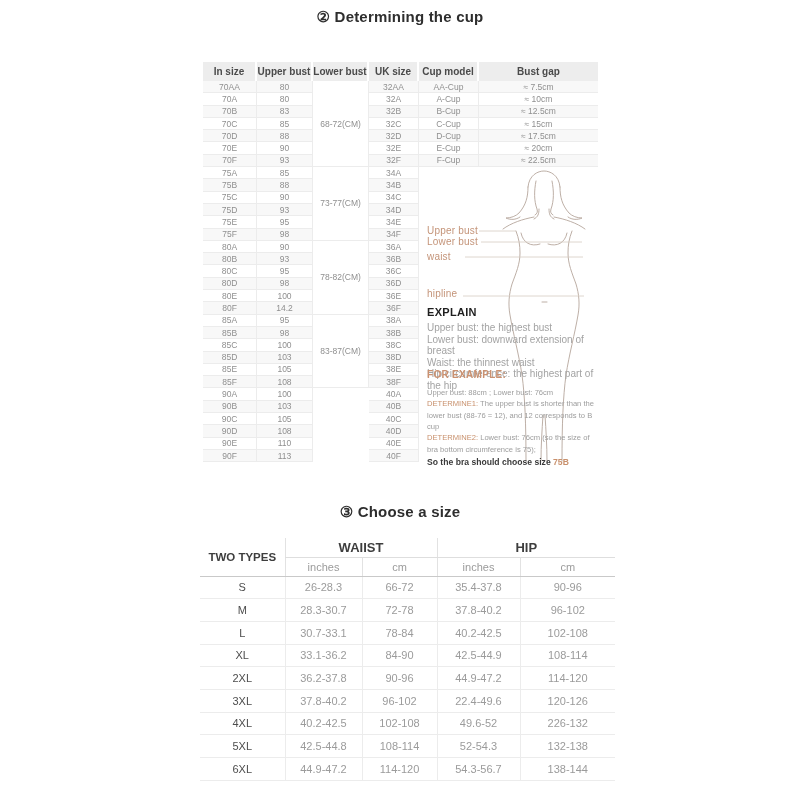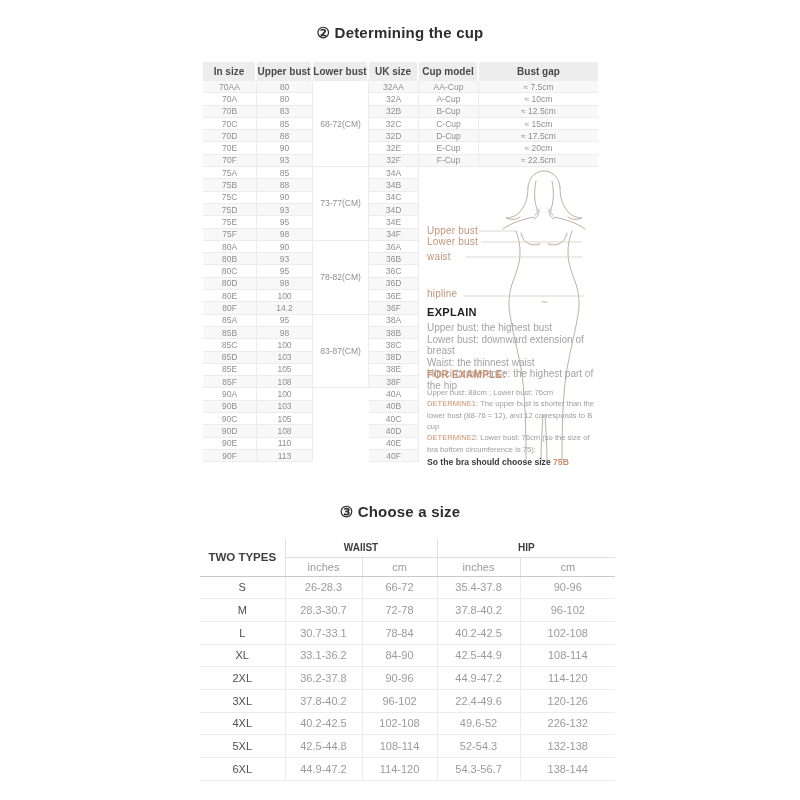--- a/index.html
+++ b/index.html
@@ -2,21 +2,21 @@
 <html><head>
 <meta charset="utf-8">
 <style>
   * { margin:0; padding:0; box-sizing:border-box; }
   html,body { width:800px; height:800px; background:#ffffff;
     font-family:"Liberation Sans", sans-serif; }
   .page { position:relative; width:800px; height:800px; overflow:hidden; }
 
   .sec-title { position:absolute; left:0; width:800px; text-align:center;
     font-size:15px; font-weight:700; color:#2e2e2e; letter-spacing:.2px; }
-  #cup-title  { top:24px; }
+  #cup-title  { top:8px; }
   #size-title { top:503px; }
 
   
   #cup-grid { position:absolute; left:203px; top:62px; display:grid;
     grid-template-columns:54px 56px 56px 50px 60px 119px;
     grid-template-rows:19px repeat(31,12.3px); }
   .hcell { background:#ededed; color:#4a4a4a; font-weight:600; font-size:10px;
     display:flex; align-items:center; justify-content:center;
     border-right:2px solid #fff; white-space:nowrap; }
   .hcell.hlast { border-right:none; }
@@ -47,21 +47,21 @@
   .det { color:#c8906c; }
   .concl { font-weight:700; color:#3a3a3a; font-size:8.6px; margin-top:2px; }
   .concl .det { font-weight:700; }
 
   
   #size-wrap { position:absolute; left:200px; top:538px; width:415px; }
   #size-table { border-collapse:collapse; table-layout:fixed; width:415px; }
   #size-table thead tr { height:19px; }
   #size-table tbody tr { height:22.7px; }
   th { font-weight:600; }
-  .gh { font-size:10px; color:#3e3e3e; border-left:1px solid #e2e2e2;
+  .gh { font-size:13px; color:#3e3e3e; border-left:1px solid #e2e2e2;
     border-bottom:1px solid #dedede; text-align:center; }
   .rowhead { font-size:11.5px; color:#3e3e3e; text-align:center;
     border-bottom:1px solid #c9c9c9; }
   .sh { font-size:11px; color:#9b9b9b; font-weight:400; text-align:center;
     border-left:1px solid #e2e2e2; border-bottom:1px solid #c9c9c9; }
   #size-table tbody td { font-size:11px; color:#9b9b9b; text-align:center;
     border-bottom:1px solid #ececec; border-left:1px solid #ececec; }
   #size-table tbody td.size { color:#4d4d4d; border-left:none; font-weight:500; }
 </style>
 </head>

